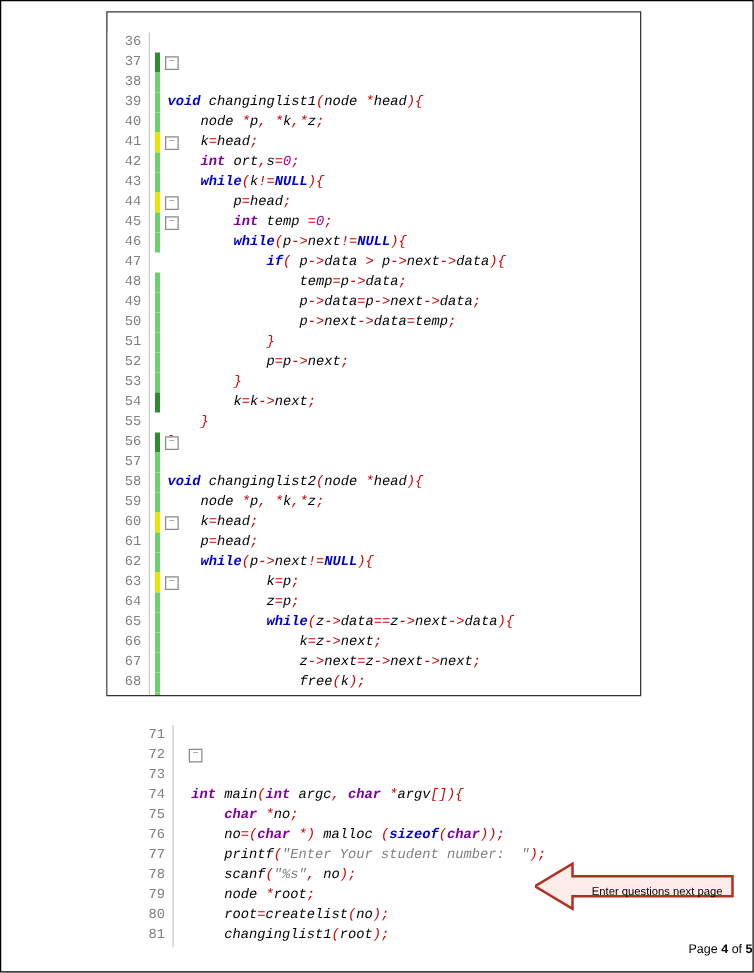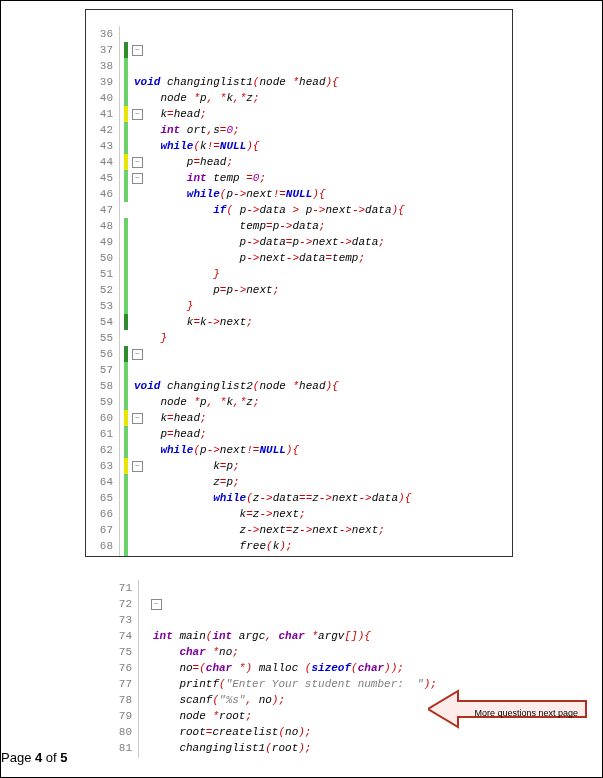--- a/index.html
+++ b/index.html
@@ -33,22 +33,22 @@
           text-align:center; color:#888; }
   .codecol { margin-left:48px;font-style:italic; }
   .codeline { height:16px; }
   .kw  { color:#0000d0; font-weight:bold; }
   .ty  { color:#8000a0; font-weight:bold; }
   .op  { color:#d00000; }
   .num { color:#a000a0; }
   .id  { color:#000; }
   .str { color:#808080; }
   .fn  { color:#000; }
-  .footer { position:absolute; bottom:12px; left:0; right:0; text-align:left;
-            font-size:13px; color:#000; }
+  .footer { position:absolute; bottom:12px; left:0; right:0; text-align:right;
+            font-size:10px; color:#000; }
   .arrow { position:absolute; right:14px; bottom:48px; }
   .arrow-label { position:absolute; right:24px; bottom:59px; font-size:9px;
                  color:#000; white-space:nowrap; }
 </style>
 </head>
 <body>
 
 <div class="page">
 
   <div id="box1" class="code-box">
@@ -59,19 +59,19 @@
 
   <div id="box2" class="code-box">
     <div class="gutter" id="gutter2"><div class="codeline">71</div><div class="codeline">72</div><div class="codeline">73</div><div class="codeline">74</div><div class="codeline">75</div><div class="codeline">76</div><div class="codeline">77</div><div class="codeline">78</div><div class="codeline">79</div><div class="codeline">80</div><div class="codeline">81</div><div class="codeline">82</div></div>
     <div class="marks" id="marks2"><div class="fold" style="top:3px">−</div></div>
     <div class="codecol" id="code2"><div class="codeline"><span class="ty">int </span><span class="fn">main</span><span class="op">(</span><span class="ty">int </span><span class="id">argc</span><span class="op">, </span><span class="ty">char </span><span class="op">*</span><span class="id">argv</span><span class="op">[])</span><span class="op">{</span></div><div class="codeline"><span class="ty">    char </span><span class="op">*</span><span class="id">no</span><span class="op">;</span></div><div class="codeline"><span class="id">    no</span><span class="op">=(</span><span class="ty">char </span><span class="op">*) </span><span class="fn">malloc </span><span class="op">(</span><span class="kw">sizeof</span><span class="op">(</span><span class="ty">char</span><span class="op">));</span></div><div class="codeline"><span class="fn">    printf</span><span class="op">(</span><span class="str">"Enter Your student number:  "</span><span class="op">);</span></div><div class="codeline"><span class="fn">    scanf</span><span class="op">(</span><span class="str">"%s"</span><span class="op">, </span><span class="id">no</span><span class="op">);</span></div><div class="codeline"><span class="id">    node </span><span class="op">*</span><span class="id">root</span><span class="op">;</span></div><div class="codeline"><span class="id">    root</span><span class="op">=</span><span class="fn">createlist</span><span class="op">(</span><span class="id">no</span><span class="op">);</span></div><div class="codeline"><span class="fn">    changinglist1</span><span class="op">(</span><span class="id">root</span><span class="op">);</span></div><div class="codeline"></div></div>
   </div>
 
   <svg class="arrow" width="160" height="40">
     <polygon points="0,20 30,2 30,12 158,12 158,28 30,28 30,38" fill="#fdecea" stroke="#b03020" stroke-width="2"></polygon>
   </svg>
-  <div class="arrow-label">More questions next page</div>
+  <div class="arrow-label">Enter questions next page</div>
 
   <div class="footer">
     Page <b>4</b> of <b>5</b>
   </div>
 
 </div>
 
 </body></html>

